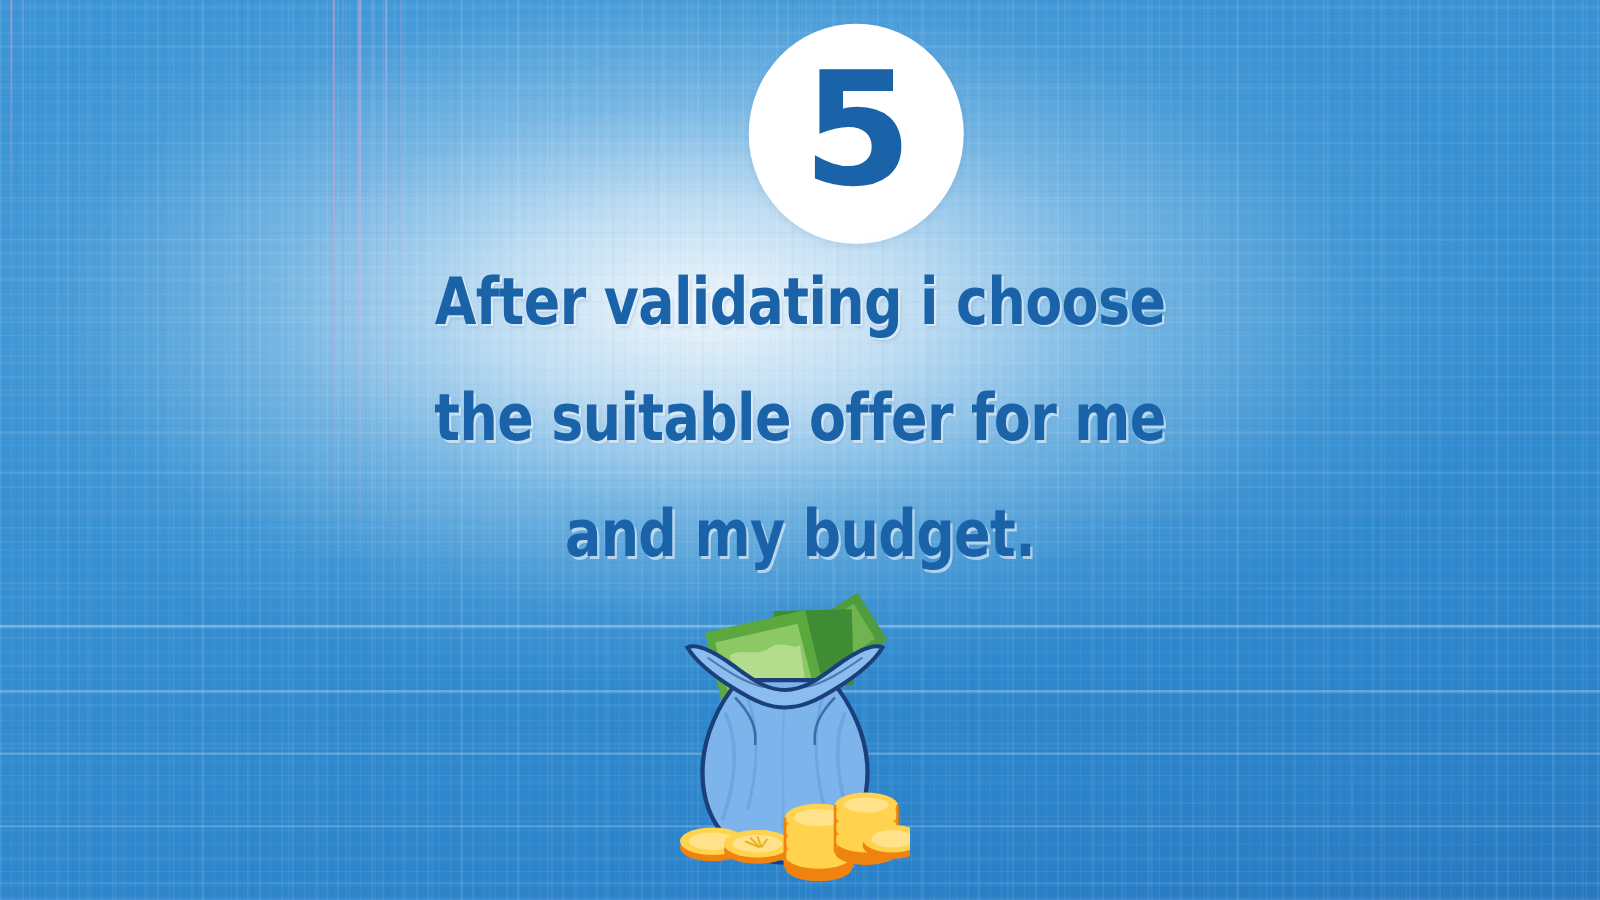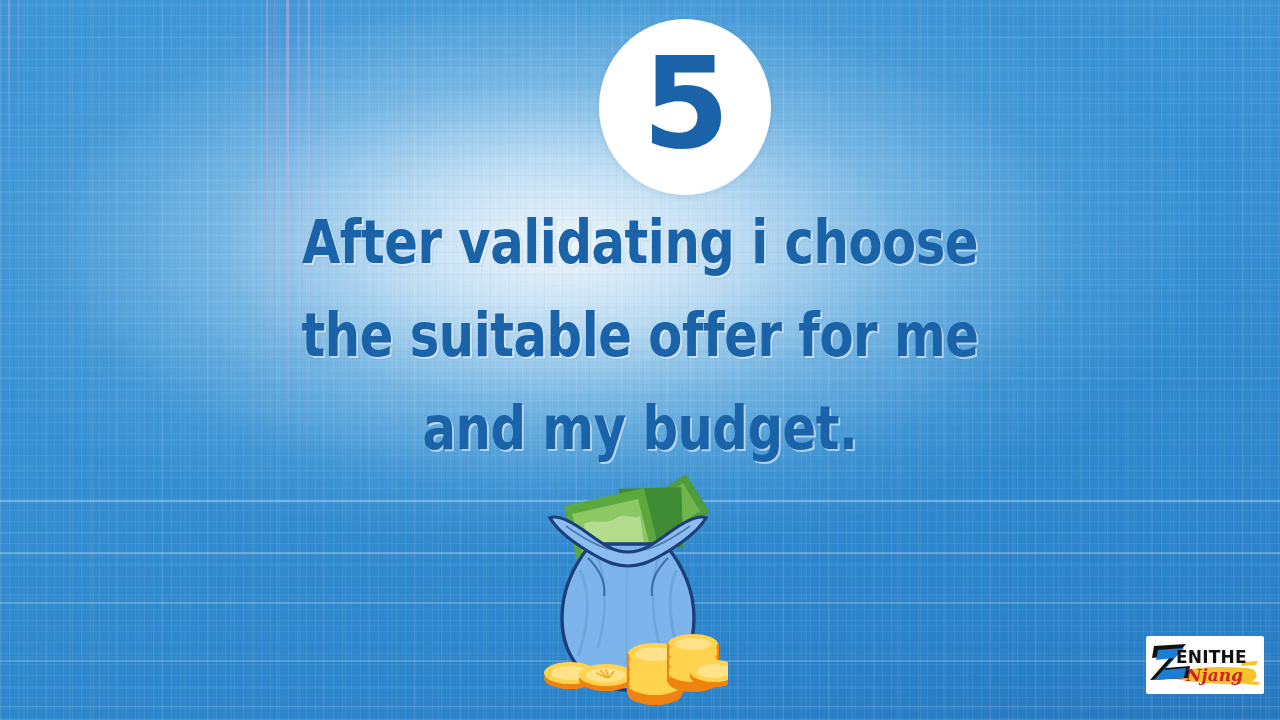--- a/index.html
+++ b/index.html
@@ -156,21 +156,21 @@
   
 
   .headline {
     position: absolute;
     left: 0;
     top: 196px;
     width: 1280px;
     text-align: center;
     font-family: "DejaVu Sans Condensed", "Liberation Sans Narrow", "Liberation Sans", sans-serif;
     font-weight: bold;
-    font-size: 60px;
+    font-size: 52px;
     line-height: 93px;
     color: #1b63a8;
     letter-spacing: -0.5px;
     text-shadow:
       2px 2px 0 rgba(255,255,255,0.55),
       3px 3px 2px rgba(90,150,200,0.22);
   }
 
   .headline .line {
     display: block;
@@ -302,33 +302,14 @@
 
         <g>
           <ellipse cx="186" cy="210" rx="24" ry="11" fill="#f0820f"></ellipse>
           <ellipse cx="186" cy="205" rx="24" ry="11" fill="#ffd34d"></ellipse>
           <ellipse cx="186" cy="205" rx="17" ry="7" fill="#ffe28a"></ellipse>
         </g>
       </g>
     </svg>
   </div>
 
-  <div class="logo">
-    <svg viewBox="0 0 118 58" xmlns="http://www.w3.org/2000/svg">
-
-      <g>
-        <path d="M30 36 C48 31 74 30 100 32 C108 32 112 36 110 42 C106 48 92 49 74 48 C56 47 40 45 29 43 C24 42 25 37 30 36 Z" fill="#f7c22a"></path>
-        <path d="M96 26 L112 25 L110 29 L95 30 Z" fill="#f7c22a"></path>
-        <path d="M100 45 L114 46 L112 49 L99 48 Z" fill="#f7c22a"></path>
-      </g>
-
-      <g>
-        <path d="M8 10 L40 8 L20 32 L44 30 L42 42 L4 44 L25 20 L6 22 Z" fill="#111111"></path>
-        <path d="M12 14 L38 12 L18 34 L40 32 L38 42 L8 44 L28 22 L10 24 Z" fill="#1a7fd4"></path>
-      </g>
-
-      <text x="30" y="27" font-family="DejaVu Sans, sans-serif" font-size="17" font-weight="bold" fill="#111111" letter-spacing="0.2">ENITHE</text>
-
-      <text x="40" y="45" font-family="DejaVu Serif, serif" font-size="17" font-weight="bold" font-style="italic" fill="#cf2222">Njang</text>
-    </svg>
-  </div>
 
 </div>
 
 </body></html>

